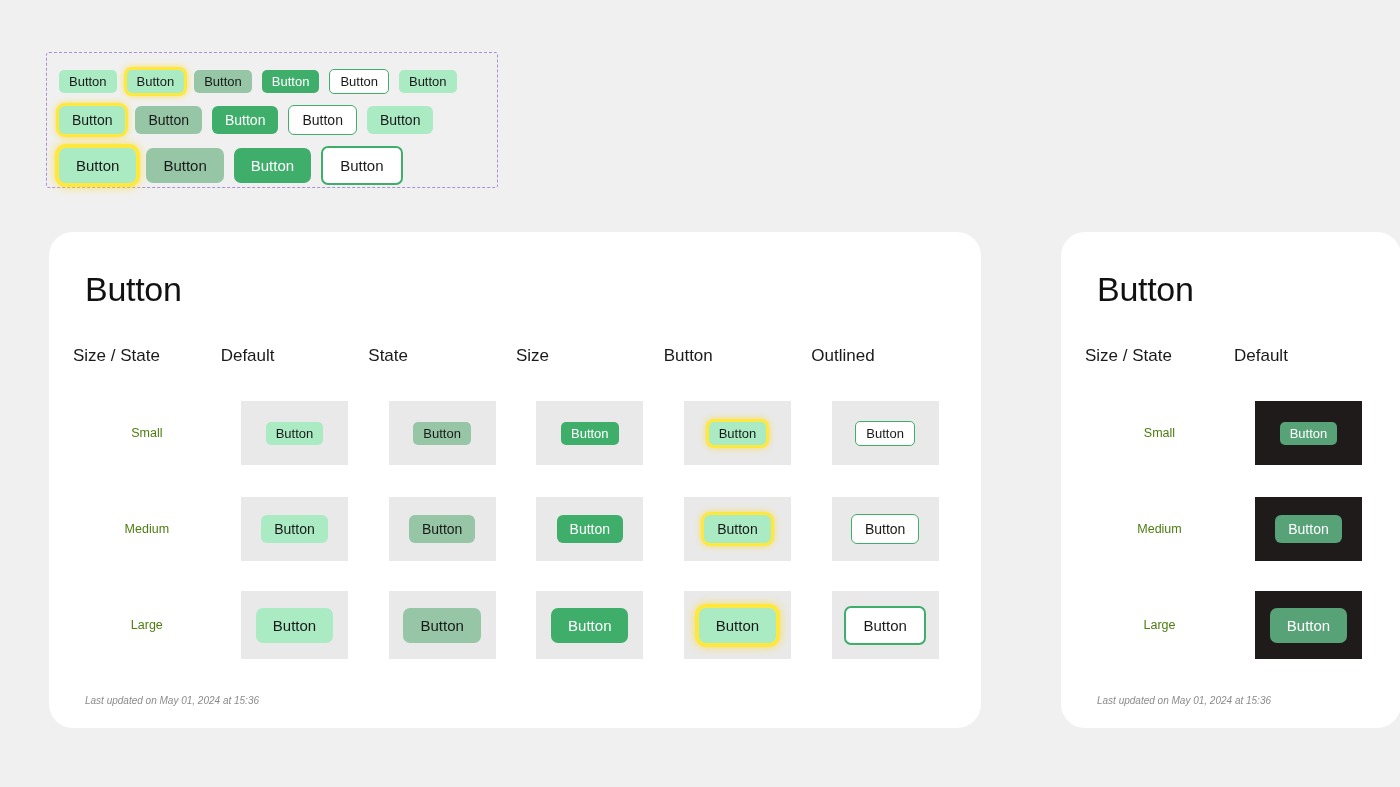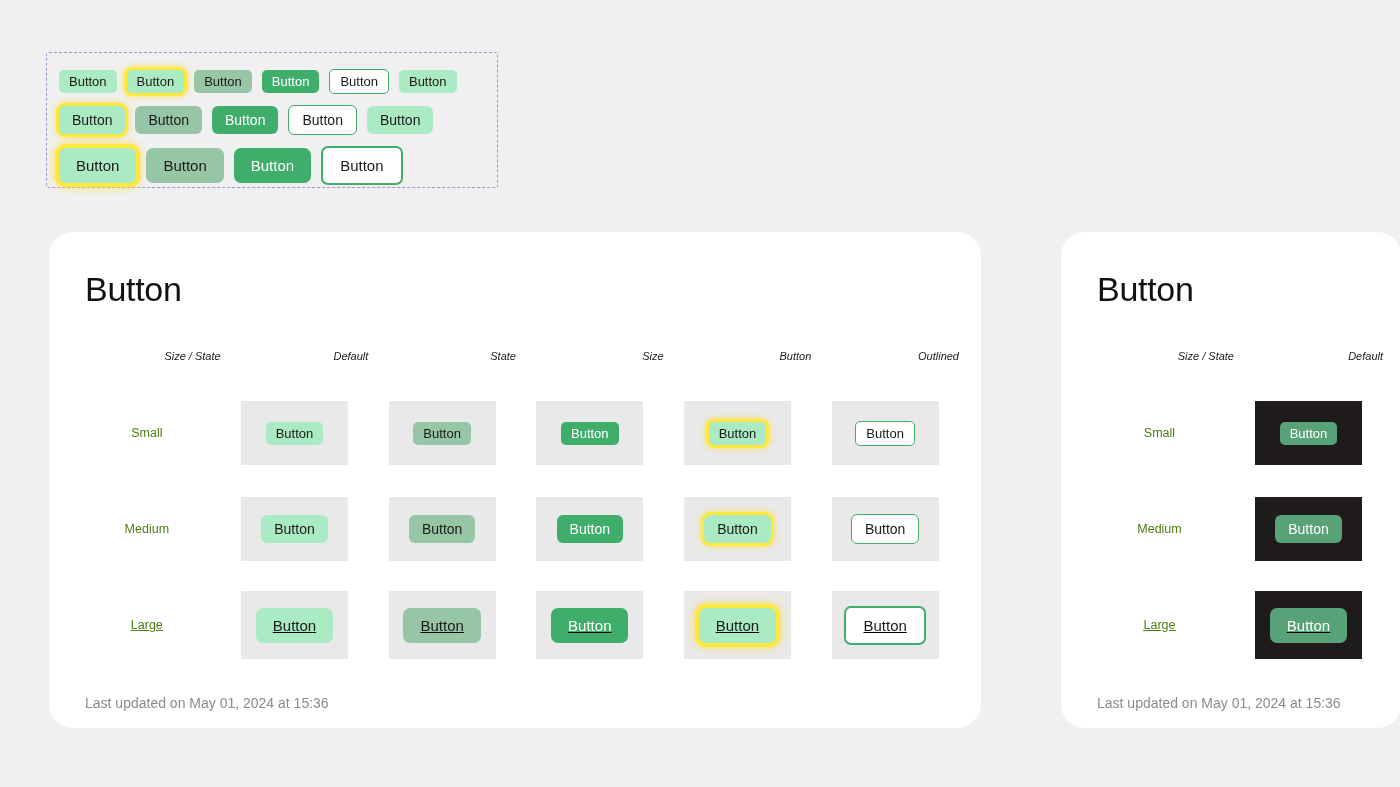--- a/index.html
+++ b/index.html
@@ -88,28 +88,27 @@
   .card.main .card-title  { margin: 38px 0 0 36px; }
   .card.dark .card-title  { margin: 38px 0 0 36px; }
 
   table.spec {
     width: 100%;
     border-collapse: separate;
     border-spacing: 0;
     table-layout: fixed;
   }
   table.spec th {
-    font-size: 11px;
+    font-size: 17px;
     font-weight: 400;
     color: #1a1a1a;
-    text-align: right;
+    text-align: left;
     padding: 0;
     height: 58px;
     vertical-align: middle;
-    font-style: italic;
   }
   table.spec td {
     text-align: center;
     vertical-align: middle;
     padding: 0;
   }
   td.rowlabel {
     font-size: 12.5px;
     color: #4d7c0f;
   }
@@ -117,33 +116,34 @@
     display: flex;
     align-items: center;
     justify-content: center;
     margin: 0 auto;
     background: #e9e9e9;
   }
   .cell-box.dark { background: #1f1b1b; }
 
   .rowh-small  { height: 96px; }
   .rowh-medium { height: 96px; }
-  .rowh-large  { height: 96px; text-decoration: underline; }
+  .rowh-large  { height: 96px; }
 
   .cell-box.sw-small  { width: 107px; height: 64px; }
   .cell-box.sw-medium { width: 107px; height: 64px; }
   .cell-box.sw-large  { width: 107px; height: 68px; }
 
   .card.dark .cell-box.sw-small,
   .card.dark .cell-box.sw-medium { width: 107px; height: 64px; }
   .card.dark .cell-box.sw-large  { width: 107px; height: 68px; }
 
   .card-footer {
-    font-size: 14px;
+    font-size: 10px;
     color: #8b8b8b;
+    font-style: italic;
   }
   .card.main .card-footer { margin: 22px 0 0 36px; }
   .card.dark .card-footer { margin: 22px 0 0 36px; }
 
   .tablewrap { margin-top: 18px; }
   .card.main .tablewrap { padding: 0 22px 0 24px; }
   .card.dark .tablewrap { padding: 0 18px 0 24px; }
 </style>
 </head>
 <body>

